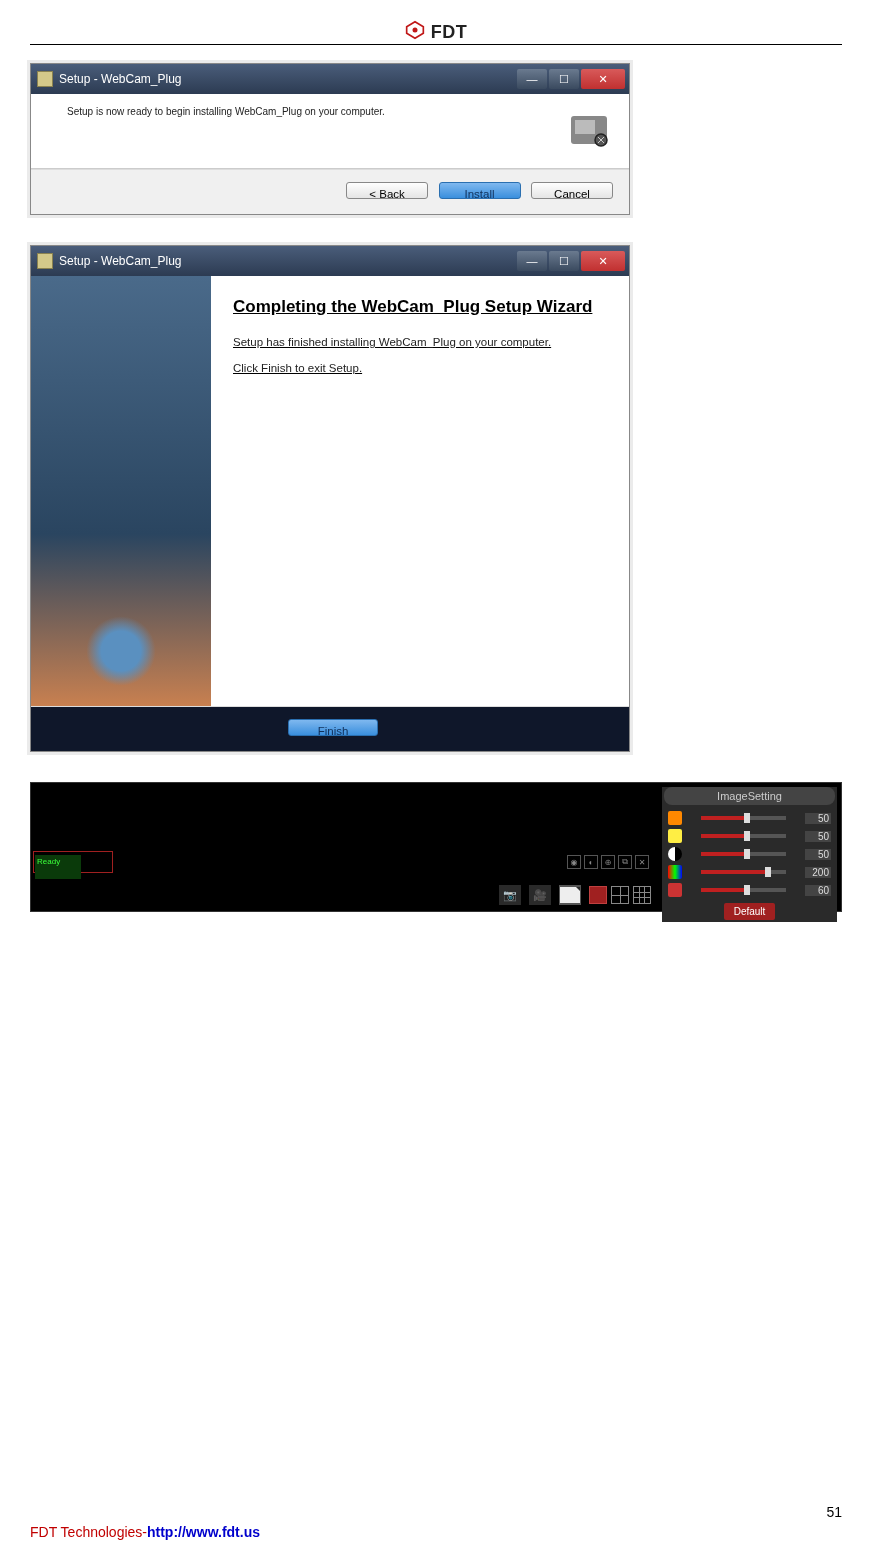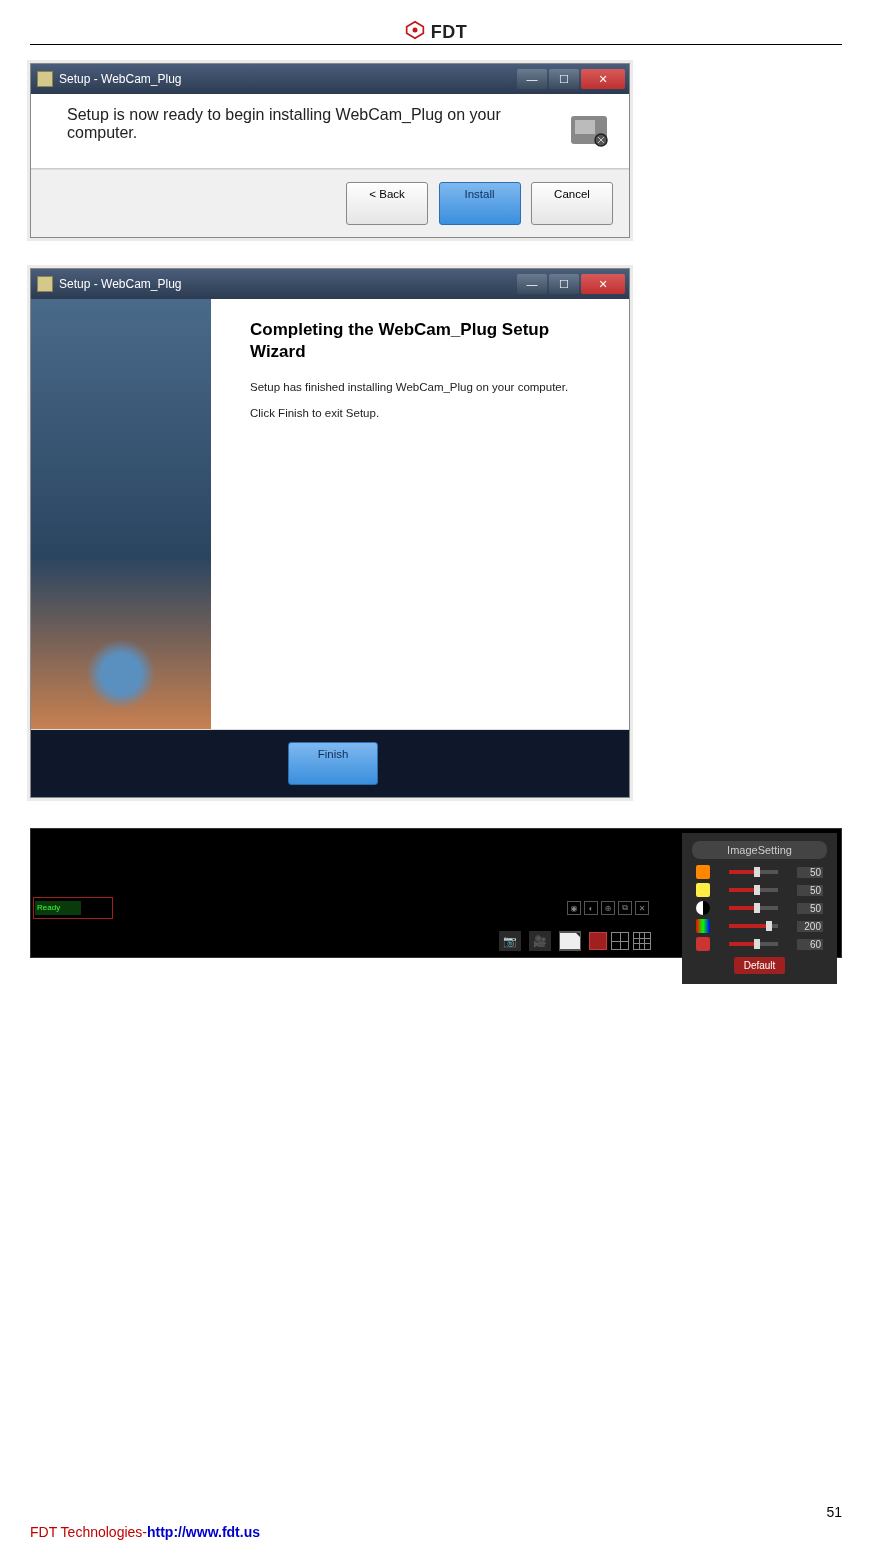--- a/index.html
+++ b/index.html
@@ -13,46 +13,46 @@
   .titlebar { height: 30px; background: linear-gradient(to bottom, #4a5d7a, #2c3b52); display: flex; align-items: center; padding: 0 4px 0 6px; position: relative; }
   .titlebar-icon { width: 16px; height: 16px; background: #d4c98a; border: 1px solid #8a8250; display: inline-block; margin-right: 6px; }
   .titlebar-text { color: #fff; font-size: 12px; flex: 1; }
   .win-buttons { display: flex; gap: 2px; }
   .win-btn { width: 30px; height: 20px; border-radius: 2px; display: flex; align-items: center; justify-content: center; font-size: 11px; color: #fff; }
   .win-min { background: linear-gradient(to bottom, #6a7a8f, #3a4a5f); }
   .win-max { background: linear-gradient(to bottom, #6a7a8f, #3a4a5f); }
   .win-close { background: linear-gradient(to bottom, #d85a5a, #c13030); width: 44px; }
   .dialog-header { padding: 12px 16px 10px 20px; display: flex; justify-content: space-between; align-items: flex-start; border-bottom: 1px solid #ccc; }
   .dlg-h-text .h1 { font-size: 13px; font-weight: bold; color: #000; margin-bottom: 4px; }
-  .dlg-h-text .h2 { font-size: 16px; color: #222; padding-left: 16px; }
+  .dlg-h-text .h2 { font-size: 10px; color: #222; padding-left: 16px; }
   .disk-icon { width: 48px; height: 48px; flex-shrink: 0; }
   .dialog-body1 { padding: 18px 26px; height: 340px; font-size: 11.5px; color: #222; }
   .button-row { padding: 12px 16px; border-top: 1px solid #ddd; text-align: right; background: #f0f0f0; }
-  .btn { display: inline-block; min-width: 82px; height: 43px; line-height: 23px; text-align: center; font-size: 11.5px; border: 1px solid #888; background: linear-gradient(to bottom,#fefefe,#e5e5e5); border-radius: 3px; margin-left: 6px; cursor: pointer; }
+  .btn { display: inline-block; min-width: 82px; height: 17px; line-height: 23px; text-align: center; font-size: 11.5px; border: 1px solid #888; background: linear-gradient(to bottom,#fefefe,#e5e5e5); border-radius: 3px; margin-left: 6px; cursor: pointer; }
   .btn-primary { background: linear-gradient(to bottom,#7fb8ef,#3a8fdd); border-color: #2a6fb0; color: #10305a; text-align: center; }
   .dialog2-body { display: flex; height: 430px; }
   .dlg2-left { width: 180px; background: linear-gradient(to bottom, #4a6a8a 0%, #2a4560 60%, #c88050 100%); position: relative; }
   .dlg2-left::after { content:""; position:absolute; bottom:20px; left:50%; transform:translateX(-50%); width:70px; height:70px; background:radial-gradient(circle,#5a90c0 40%,transparent 70%); border-radius:50%; }
-  .dlg2-right { flex: 1; padding: 20px 39px; }
+  .dlg2-right { flex: 1; padding: 20px 22px; text-decoration: underline; }
   .dlg2-title { font-size: 17px; font-weight: bold; color: #000; line-height: 1.3; margin-bottom: 18px; }
   .dlg2-text { font-size: 11.5px; color: #222; margin-bottom: 14px; }
   .button-row2 { padding: 12px 16px; border-top: 1px solid #ddd; text-align: center; background: #0f172a; }
   .step-text { font-size: 16px; color: #222; margin: 6px 0 14px 10px; }
   .camera-ui { width: 812px; height: 130px; background: #000; position: relative; border: 1px solid #333; margin-bottom: 40px; }
-  .cam-ready { position: absolute; left: 4px; top: 72px; width: 46px; height: 14px; background: #0a3a0a; color: #3aff3a; font-size: 8px; line-height: 14px; padding-left: 2px; }
+  .cam-ready { position: absolute; left: 4px; top: 72px; width: 46px; height: 24px; background: #0a3a0a; color: #3aff3a; font-size: 8px; line-height: 14px; padding-left: 2px; }
   .cam-redbox { position:absolute; left:2px; top:68px; width:80px; height:22px; border:1.5px solid #a02020; }
   .cam-toolbar { position: absolute; right: 190px; bottom: 6px; display: flex; gap: 8px; align-items: center; }
   .cam-tool { width: 22px; height: 20px; background: #2a2a2a; display: flex; align-items: center; justify-content: center; color: #ccc; font-size: 11px; }
   .cam-tool.active { background: #555; }
   .cam-grid { display: flex; gap: 4px; }
   .cam-grid > div { width: 18px; height: 18px; border: 1px solid #888; }
   .cam-g1 { background: #a02020; border-color:#c04040 !important; }
   .cam-icons-top { position:absolute; right:192px; top:72px; display:flex; gap:3px; }
   .cam-icons-top span { width:14px; height:14px; border:1px solid #555; font-size:8px; color:#888; display:flex; align-items:center; justify-content:center; }
-  .img-panel { position: absolute; right: 4px; top: 4px; width: 155px; background: #2a2a2a; padding: 8px; }
+  .img-panel { position: absolute; right: 4px; top: 4px; width: 175px; background: #2a2a2a; padding: 0; }
   .img-panel-title { background: #444; color: #ccc; font-size: 11px; text-align: center; padding: 3px 0; border-radius: 8px; margin: 0 2px 4px 2px; }
   .slider-row { display: flex; align-items: center; padding: 2px 6px; gap: 19px; height: 18px; }
   .slider-icon { width: 14px; height: 14px; border-radius: 2px; }
   .si-sun { background: #ff8800; }
   .si-bright { background: #ffee44; }
   .si-contrast { background: linear-gradient(to right,#fff 50%,#000 50%); border-radius:50%; }
   .si-sat { background: linear-gradient(to right,#f00,#0f0,#00f); }
   .si-hue { background: #cc3333; }
   .slider-track { flex:1; height:4px; background:#555; position:relative; }
   .slider-fill { height:100%; background:#c02020; }

